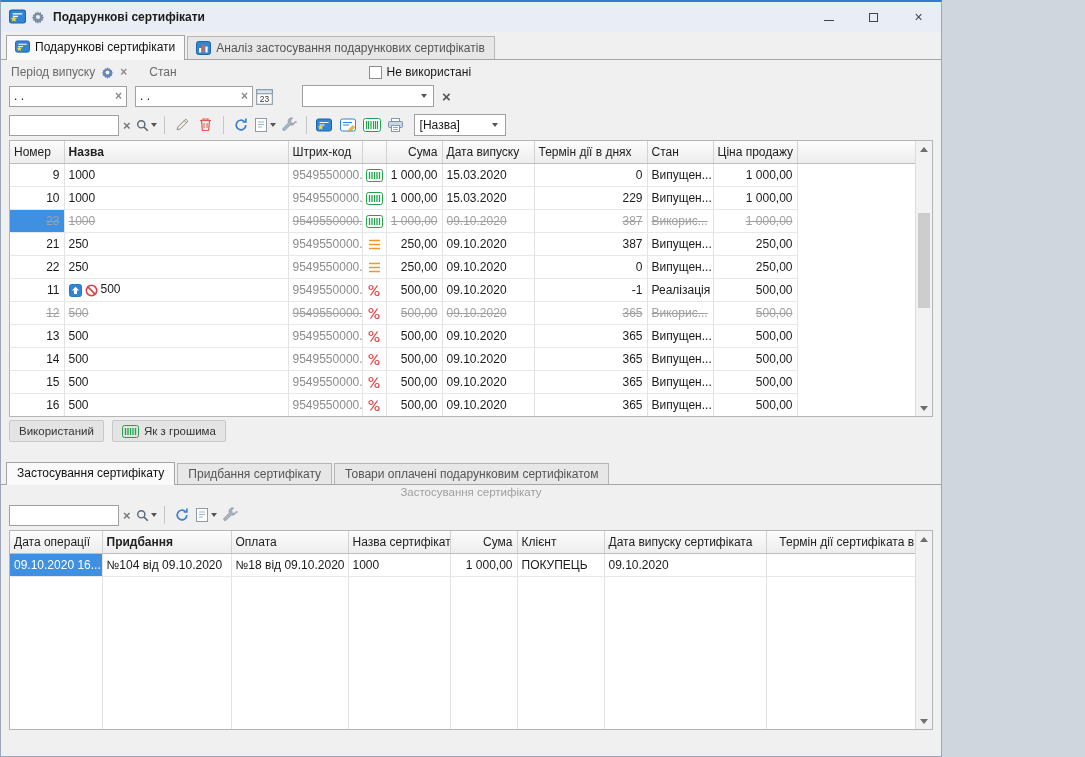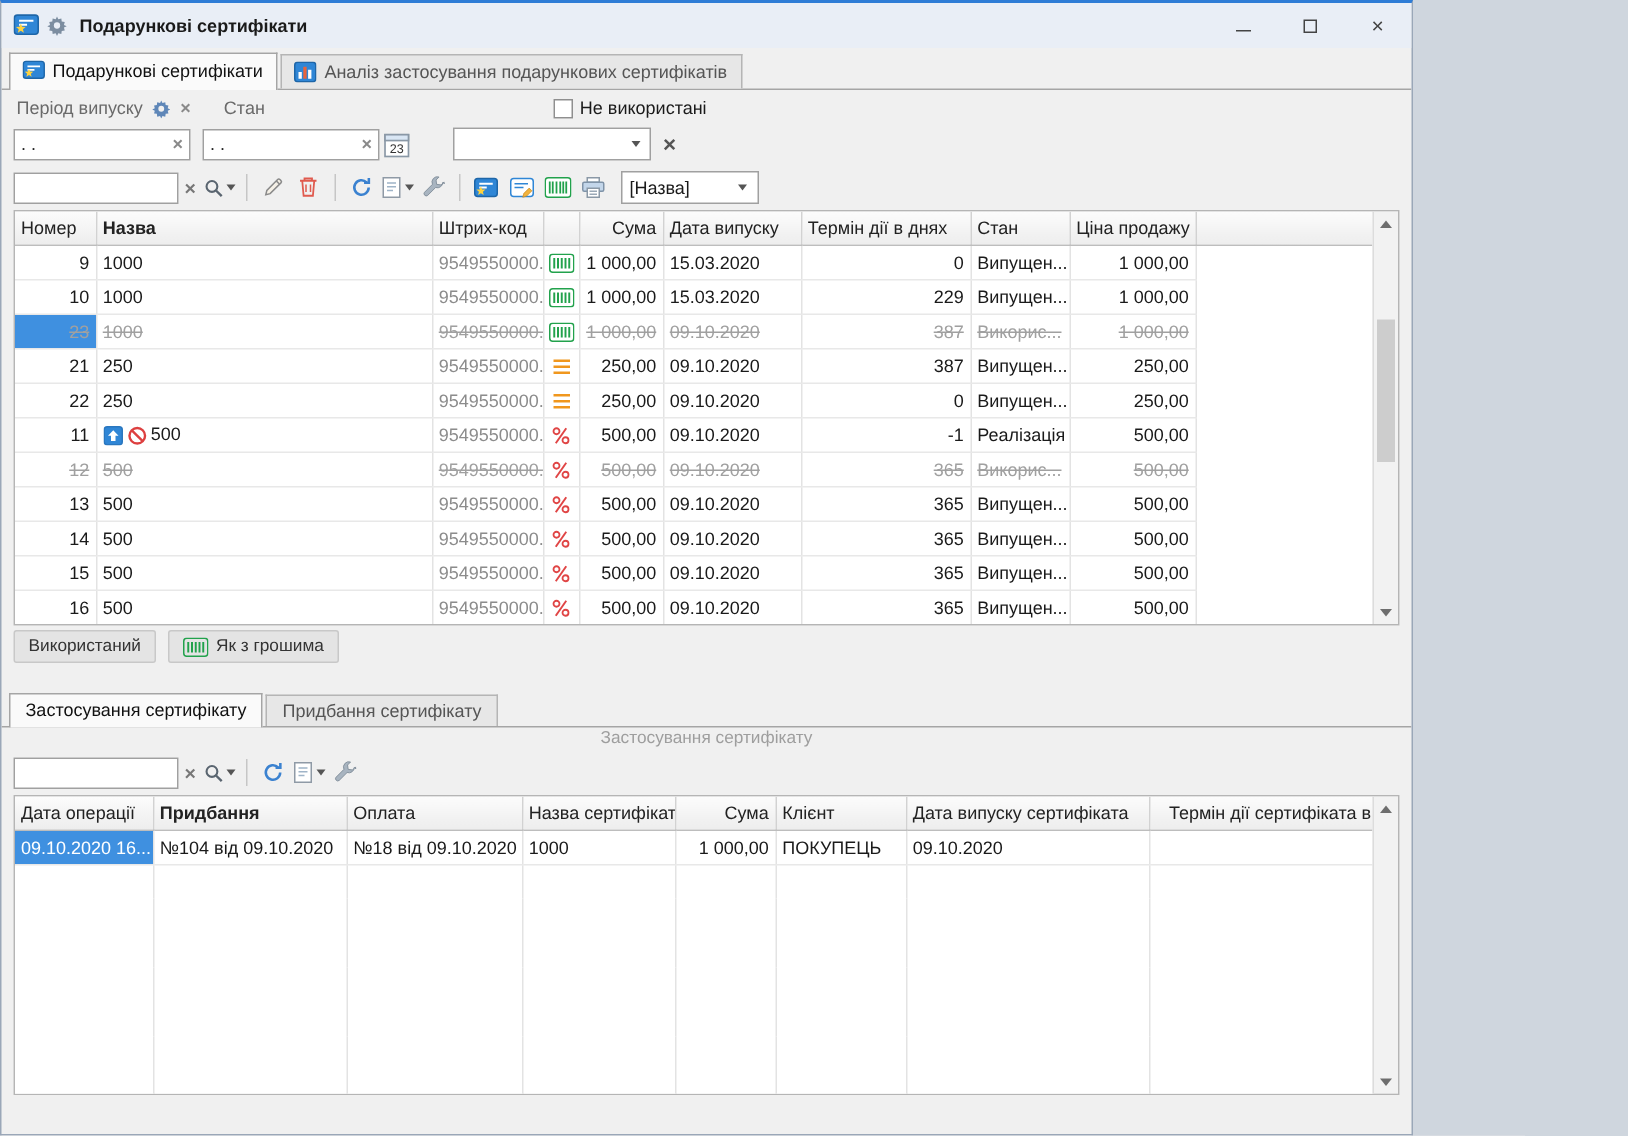--- a/index.html
+++ b/index.html
@@ -526,20 +526,23 @@
 
   <div class="splitter"></div>
 
   <div class="tabstrip lower">
     <div class="tab active">
       <span>Застосування сертифікату</span>
     </div>
     <div class="tab">
       <span>Придбання сертифікату</span>
     </div>
+    <div class="tab">
+      <span>Товари оплачені подарунковим сертифікатом</span>
+    </div>
   </div>
 
   <div class="panel-caption bottom">Застосування сертифікату</div>
 
   <div class="toolbar">
     <div class="searchbox">
       <input value="" style="">
       <span class="tb-x">×</span>
       <span class="tbtn">
         <svg width="13" height="13" viewBox="0 0 13 13">

